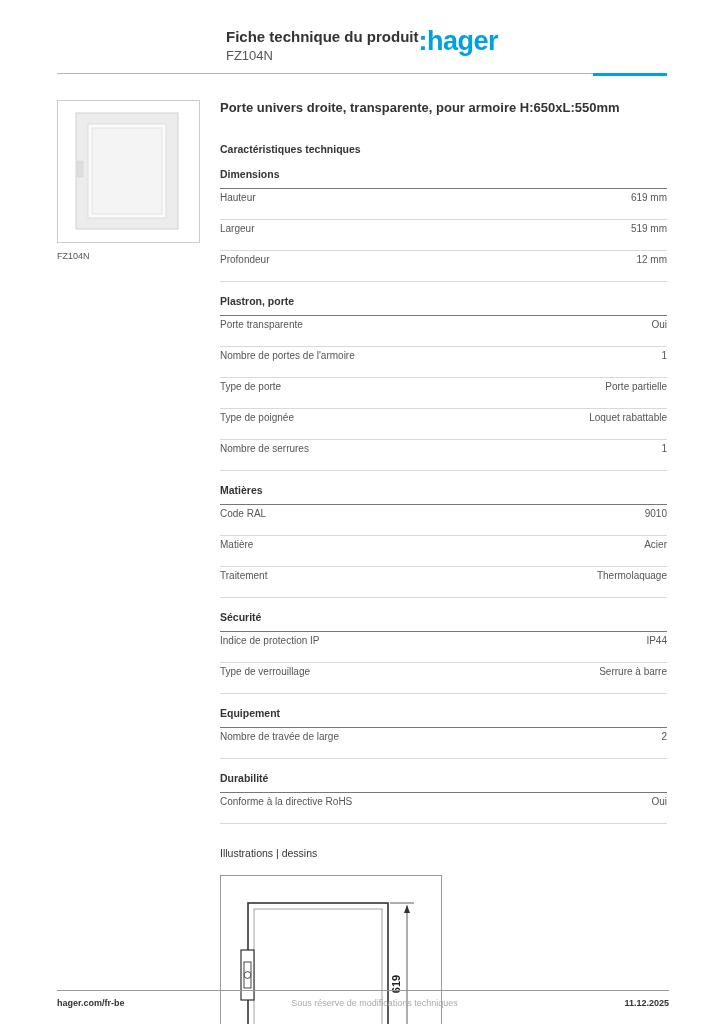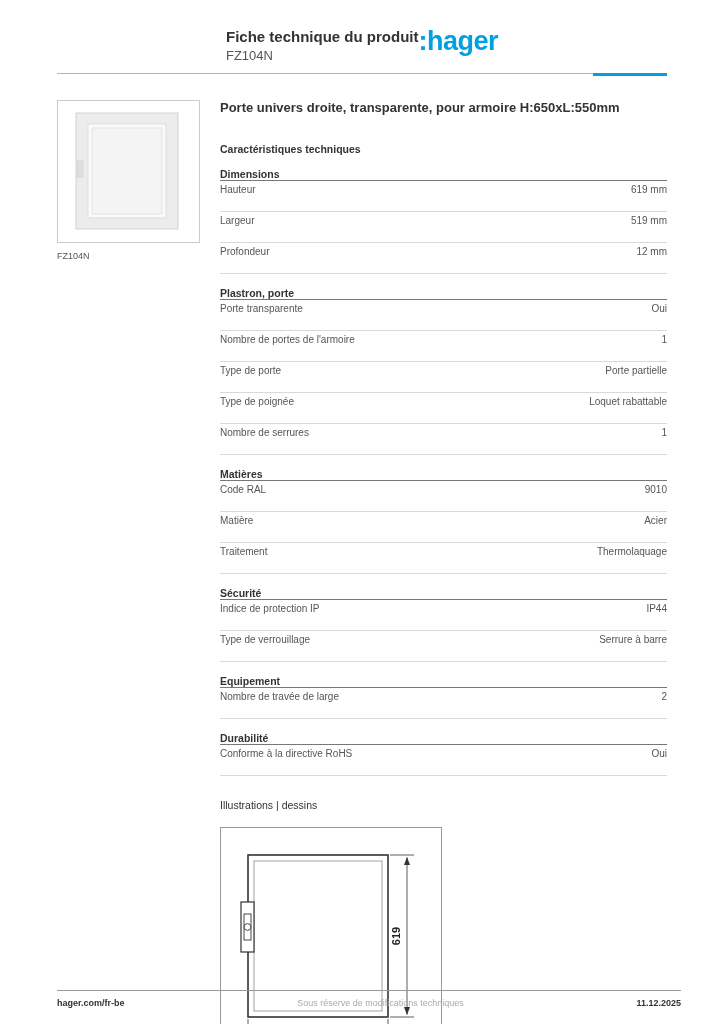--- a/index.html
+++ b/index.html
@@ -25,31 +25,31 @@
   
   .main { display: flex; margin-top: 24px; }
   .left-col { width: 145px; flex: none; }
   .img-box { width: 143px; height: 143px; border: 1px solid #cccccc; background: #ffffff; }
   .img-caption { font-size: 9px; color: #555; margin-top: 8px; }
   .right-col { flex: 1; margin-left: 18px; min-width: 0; }
   .desc { font-size: 13px; font-weight: bold; color: #333; line-height: 1.3; }
   .spec-heading { font-size: 10.5px; font-weight: bold; margin-top: 26px; color: #333; }
 
   .spec-section { margin-top: 13px; }
-  .spec-title { font-size: 10.5px; font-weight: bold; color: #333; padding-bottom: 0; border-bottom: 1px solid #777; }
+  .spec-title { font-size: 10.5px; font-weight: bold; color: #333; padding-bottom: 8px; border-bottom: 1px solid #777; }
   .spec-row { display: flex; justify-content: space-between; font-size: 10px; color: #555;
               padding: 3px 0 16px; border-bottom: 1px solid #d9d9d9; }
   .spec-label { text-align: left; }
   .spec-value { text-align: center; }
 
   .ill-heading { font-size: 10.5px; font-weight: normal; margin-top: 23px; color: #333; }
   .drawing { margin-top: 16px; }
 
   
-  .footer { position: absolute; left: 57px; right: 43px; bottom: 16px;
+  .footer { position: absolute; left: 57px; right: 55px; bottom: 16px;
             border-top: 1px solid #999; padding-top: 7px;
             display: flex; justify-content: space-between; align-items: baseline; font-size: 9px; }
   .f-left  { font-weight: bold; color: #333; }
   .f-center { color: #aaa; }
   .f-right { font-weight: bold; color: #333; }
 </style>
 </head>
 <body>
 
 <div class="page">

